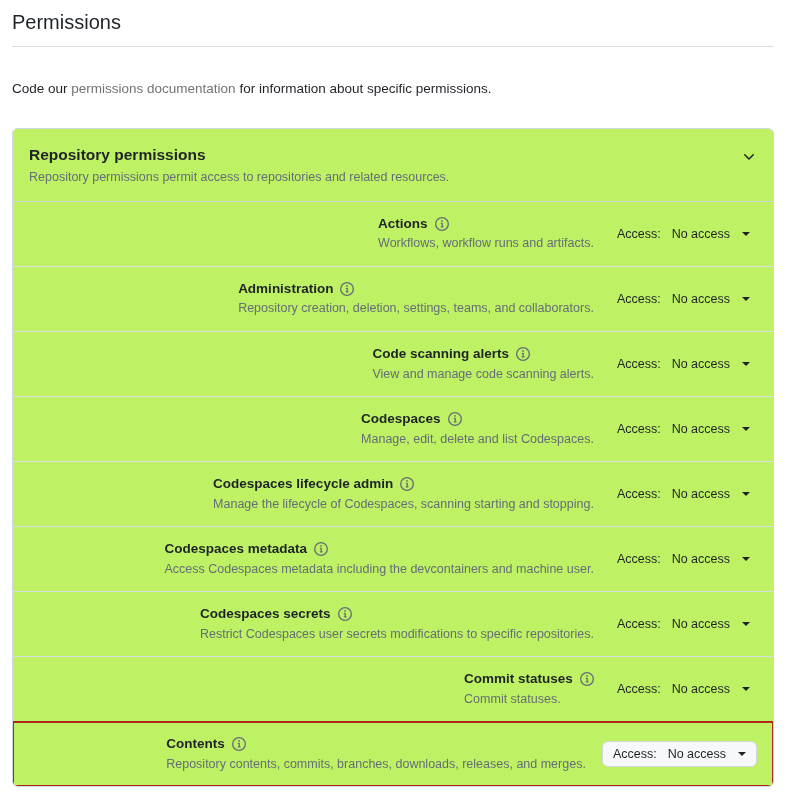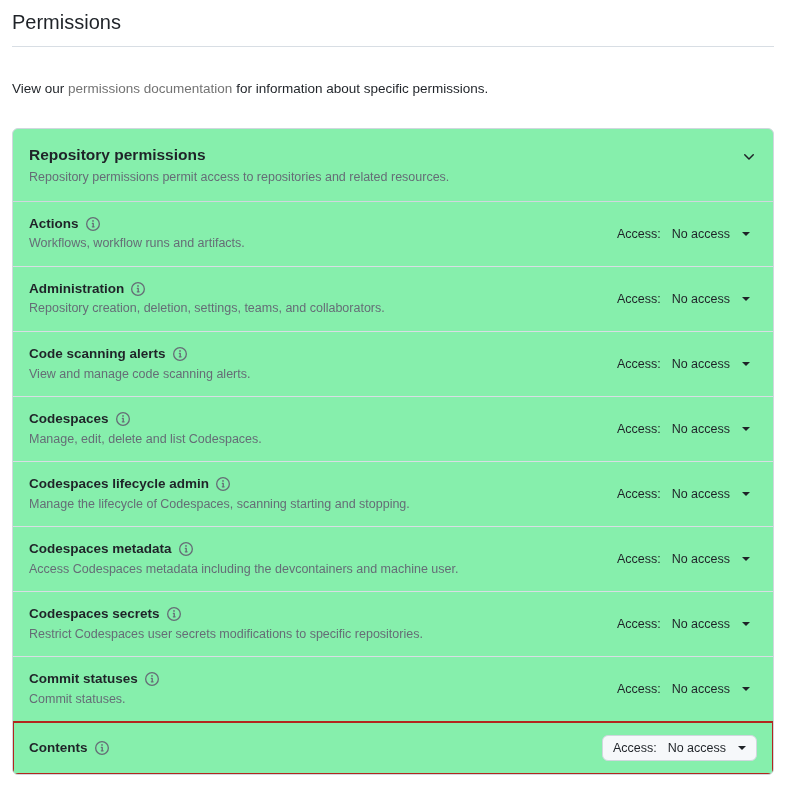--- a/index.html
+++ b/index.html
@@ -42,21 +42,21 @@
     line-height: 1.5;
   }
   .intro a {
     color: #737373;
     text-decoration: none;
   }
 
   .panel {
     border: 1px solid #d0d7de;
     border-radius: 6px;
-    background: #86efac;
+    background: #bef264;
     overflow: hidden;
   }
   .panel-header {
     display: flex;
     align-items: flex-start;
     justify-content: space-between;
     padding: 16px 16px 14px 16px;
     border-bottom: 1px solid #d0d7de;
   }
   .panel-header-text h2 {
@@ -76,21 +76,21 @@
     flex: 0 0 auto;
     margin-top: 4px;
     color: #1f2328;
     cursor: pointer;
     line-height: 0;
   }
 
   .perm-row {
     display: flex;
     align-items: center;
-    justify-content: space-between;
+    justify-content: flex-end;
     padding: 13px 16px 13px 16px;
     border-bottom: 1px solid #d8dee4;
   }
   .perm-row:last-child { border-bottom: none; }
   .perm-left { min-width: 0; }
   .perm-name {
     display: flex;
     align-items: center;
     gap: 7px;
     font-size: 13.5px;
@@ -152,21 +152,21 @@
 </style>
 </head>
 <body>
 
 <div class="page">
 
   <h1 class="page-title">Permissions</h1>
   <div class="title-rule"></div>
 
   <p class="intro">
-    <span>View our </span><a href="#">permissions documentation</a><span> for information about specific permissions.</span>
+    <span>Code our </span><a href="#">permissions documentation</a><span> for information about specific permissions.</span>
   </p>
 
   <div class="panel">
 
     <div class="panel-header">
       <div class="panel-header-text">
         <h2>Repository permissions</h2>
         <p>Repository permissions permit access to repositories and related resources.</p>
       </div>
       <span class="chevron">
@@ -324,20 +324,21 @@
         <div class="perm-row highlight">
           <div class="perm-left">
             <div class="perm-name">
               <span>Contents</span>
               <span class="info-icon">
                 <svg width="14" height="14" viewBox="0 0 16 16" aria-hidden="true">
                   <path fill="currentColor" d="M8 1.5a6.5 6.5 0 1 0 0 13 6.5 6.5 0 0 0 0-13ZM0 8a8 8 0 1 1 16 0A8 8 0 0 1 0 8Zm6.5-.75A.75.75 0 0 1 7.25 6.5h1a.75.75 0 0 1 .75.75v3.25h.25a.75.75 0 0 1 0 1.5h-2a.75.75 0 0 1 0-1.5h.25V8h-.25a.75.75 0 0 1-.75-.75ZM8 5.5A1 1 0 1 1 8 3.5a1 1 0 0 1 0 2Z"></path>
                 </svg>
               </span>
             </div>
+            <div class="perm-desc">Repository contents, commits, branches, downloads, releases, and merges.</div>
           </div>
           <div class="perm-right"><button class="access-select">
               <span class="access-label">Access:</span>
               <span class="access-value">No access</span>
               <span class="caret"></span>
             </button></div>
         </div>
       </div>
 
   </div>

